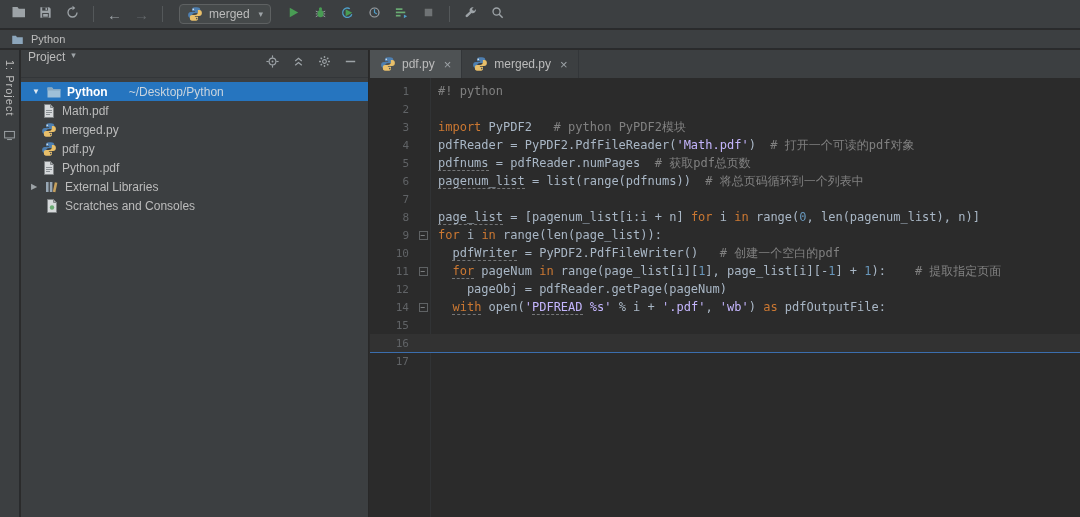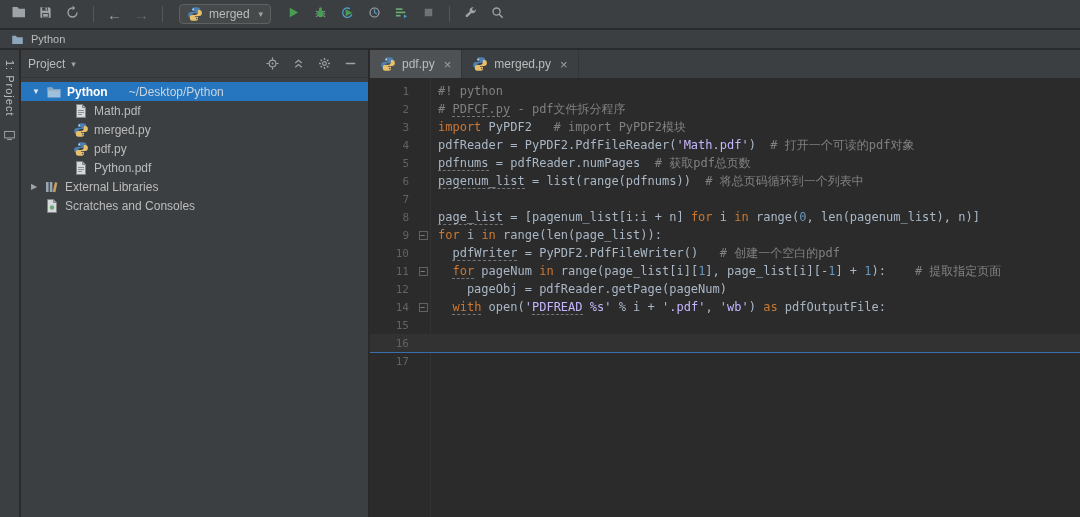--- a/index.html
+++ b/index.html
@@ -25,28 +25,28 @@
 
   
   .leftstrip{position:absolute;left:0;top:50px;width:20px;height:467px;background:#3c3f41;
     border-right:1px solid #292b2d;display:flex;flex-direction:column;align-items:center;
     padding-top:10px;gap:12px}
   .vlabel{writing-mode:vertical-rl;color:#bcbcbc;font-size:11px;letter-spacing:1px}
 
   
   .project{position:absolute;left:21px;top:50px;width:348px;height:467px;background:#3c3f41;
     border-right:1px solid #282828}
-  .phead{height:28px;border-bottom:1px solid #333639;display:flex;align-items:center;
+  .phead{height:28px;border-bottom:1px solid #333639;display:flex;align-items:flex-start;
     padding:0 7px;color:#bcbcbc;font-size:12px;gap:4px}
   .phead .spacer{flex:1}
   .hicon{width:22px;height:22px;display:flex;align-items:center;justify-content:center;border-radius:3px}
   .phead .dd{color:#9da3a7;font-size:9px;margin-left:2px}
   .tree{padding-top:4px;font-size:12px;color:#bcbcbc}
   .tree-row{height:19px;display:flex;align-items:center;gap:5px;white-space:nowrap}
-  .tree-row.child{padding-left:52px}
+  .tree-row.child{padding-left:20px}
   .tree-row.top{padding-left:8px}
   .tree-row.root{padding-left:10px}
   .tree-row.selected{background:#2675bf;color:#fff}
   .chev{width:10px;color:#9da3a7;font-size:8px;text-align:center;flex:none}
   .tree-row.selected .chev{color:#dfe8f0}
   .ticon{width:16px;height:16px;flex:none;display:flex;align-items:center;justify-content:center}
   .rname{font-weight:bold;color:#fff}
   .rpath{color:#c9d4de;margin-left:16px}
 
   
@@ -349,22 +349,22 @@
             </svg>
           </span>
         <span>merged.py</span>
         <span class="x">×</span>
       </div>
     </div>
     <div class="code">
       <div class="gutline"></div>
       <div>
           <div class="crow"><span class="lnum">1</span><span class="foldc"></span><span class="ltxt"><span class="tok-c">#! python</span></span></div>
-          <div class="crow"><span class="lnum">2</span><span class="foldc"></span><span class="ltxt"><span class="tok-c"># </span><span class="tok-c sp">PDFCF.py</span><span class="tok-c"> - pdf文件拆分程序</span></span></div>
-          <div class="crow"><span class="lnum">3</span><span class="foldc"></span><span class="ltxt"><span class="tok-k">import</span><span class="tok-d"> PyPDF2   </span><span class="tok-c"># import PyPDF2模块</span></span></div>
+          <div class="crow"><span class="lnum">2</span><span class="foldc"></span></div>
+          <div class="crow"><span class="lnum">3</span><span class="foldc"></span><span class="ltxt"><span class="tok-k">import</span><span class="tok-d"> PyPDF2   </span><span class="tok-c"># python PyPDF2模块</span></span></div>
           <div class="crow"><span class="lnum">4</span><span class="foldc"></span><span class="ltxt"><span class="tok-d">pdfReader = PyPDF2.PdfFileReader(</span><span class="tok-s">'Math.pdf'</span><span class="tok-d">)  </span><span class="tok-c"># 打开一个可读的pdf对象</span></span></div>
           <div class="crow"><span class="lnum">5</span><span class="foldc"></span><span class="ltxt"><span class="tok-d sp">pdfnums</span><span class="tok-d"> = pdfReader.numPages  </span><span class="tok-c"># 获取pdf总页数</span></span></div>
           <div class="crow"><span class="lnum">6</span><span class="foldc"></span><span class="ltxt"><span class="tok-d sp">pagenum_list</span><span class="tok-d"> = list(range(pdfnums))  </span><span class="tok-c"># 将总页码循环到一个列表中</span></span></div>
           <div class="crow"><span class="lnum">7</span><span class="foldc"></span></div>
           <div class="crow"><span class="lnum">8</span><span class="foldc"></span><span class="ltxt"><span class="tok-d sp">page_list</span><span class="tok-d"> = [pagenum_list[i:i + n] </span><span class="tok-k">for</span><span class="tok-d"> i </span><span class="tok-k">in</span><span class="tok-d"> range(</span><span class="tok-n">0</span><span class="tok-d">, len(pagenum_list), n)]</span></span></div>
           <div class="crow"><span class="lnum">9</span><span class="foldc"><span class="foldbox">−</span></span><span class="ltxt"><span class="tok-k">for</span><span class="tok-d"> i </span><span class="tok-k">in</span><span class="tok-d"> range(len(page_list)):</span></span></div>
           <div class="crow"><span class="lnum">10</span><span class="foldc"></span><span class="ltxt"><span class="tok-d">  </span><span class="tok-d sp">pdfWriter</span><span class="tok-d"> = PyPDF2.PdfFileWriter()   </span><span class="tok-c"># 创建一个空白的pdf</span></span></div>
           <div class="crow"><span class="lnum">11</span><span class="foldc"><span class="foldbox">−</span></span><span class="ltxt"><span class="tok-d">  </span><span class="tok-k sp">for</span><span class="tok-d"> pageNum </span><span class="tok-k">in</span><span class="tok-d"> range(page_list[i][</span><span class="tok-n">1</span><span class="tok-d">], page_list[i][-</span><span class="tok-n">1</span><span class="tok-d">] + </span><span class="tok-n">1</span><span class="tok-d">):    </span><span class="tok-c"># 提取指定页面</span></span></div>
           <div class="crow"><span class="lnum">12</span><span class="foldc"></span><span class="ltxt"><span class="tok-d">    pageObj = pdfReader.getPage(pageNum)</span></span></div>
           <div class="crow"><span class="lnum">14</span><span class="foldc"><span class="foldbox">−</span></span><span class="ltxt"><span class="tok-d">  </span><span class="tok-k sp">with</span><span class="tok-d"> open(</span><span class="tok-s">'</span><span class="tok-s sp">PDFREAD</span><span class="tok-s"> %s'</span><span class="tok-d"> % i + </span><span class="tok-s">'.pdf'</span><span class="tok-d">, </span><span class="tok-s">'wb'</span><span class="tok-d">) </span><span class="tok-k">as</span><span class="tok-d"> pdfOutputFile:</span></span></div>

